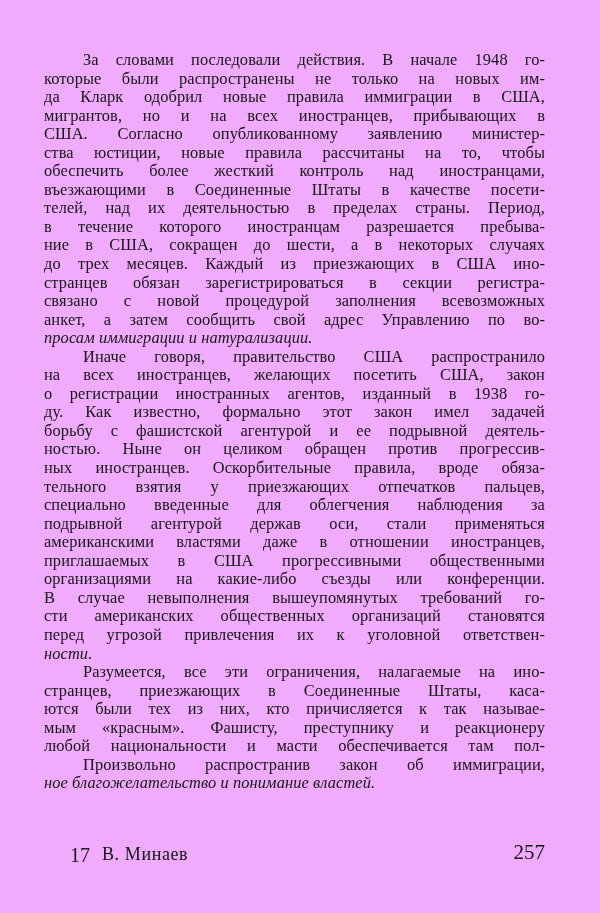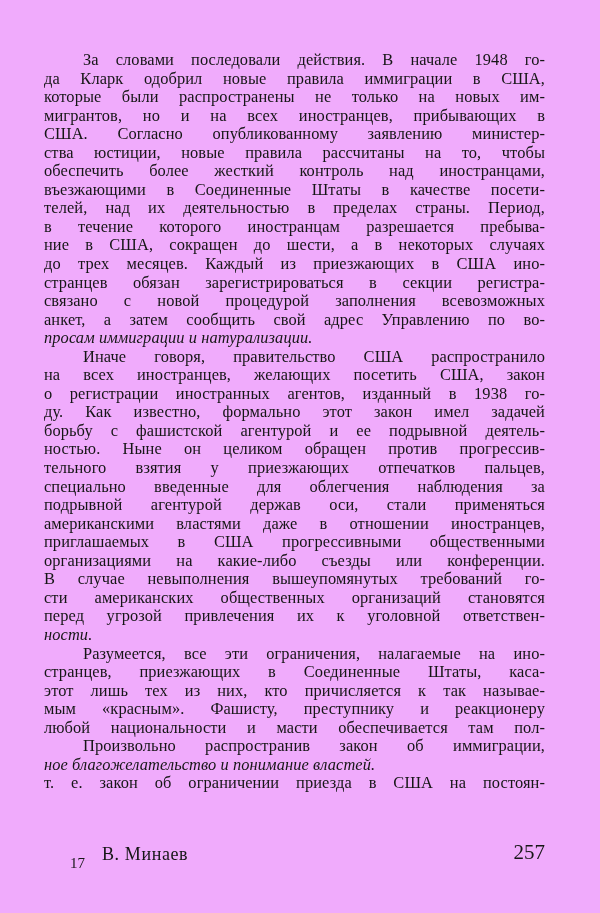--- a/index.html
+++ b/index.html
@@ -42,22 +42,22 @@
   .footer {
     position: absolute;
     left: 44px;
     top: 840px;
     width: 501px;
     height: 22px;
   }
   .sig {
     position: absolute;
     left: 26px;
-    top: 15px;
-    font-size: 15px;
+    top: 4px;
+    font-size: 20px;
   }
   .author {
     position: absolute;
     left: 58px;
     top: 3.5px;
     font-size: 18px;
     letter-spacing: 0.6px;
   }
   .pagenum {
     position: absolute;
@@ -65,58 +65,58 @@
     top: 0;
     font-size: 21px;
   }
 </style>
 </head>
 <body>
 
 <div class="page">
   <div class="text-block" id="text-block">
       <div class="line indent">За словами последовали действия. В начале 1948 го-</div>
+      <div class="line">которые были распространены не только на новых им-</div>
       <div class="line">да Кларк одобрил новые правила иммиграции в США,</div>
-      <div class="line">которые были распространены не только на новых им-</div>
       <div class="line">мигрантов, но и на всех иностранцев, прибывающих в</div>
       <div class="line">США. Согласно опубликованному заявлению министер-</div>
       <div class="line">ства юстиции, новые правила рассчитаны на то, чтобы</div>
       <div class="line">обеспечить более жесткий контроль над иностранцами,</div>
       <div class="line">въезжающими в Соединенные Штаты в качестве посети-</div>
       <div class="line">телей, над их деятельностью в пределах страны. Период,</div>
       <div class="line">в течение которого иностранцам разрешается пребыва-</div>
       <div class="line">ние в США, сокращен до шести, а в некоторых случаях</div>
       <div class="line">до трех месяцев. Каждый из приезжающих в США ино-</div>
       <div class="line">странцев обязан зарегистрироваться в секции регистра-</div>
       <div class="line">связано с новой процедурой заполнения всевозможных</div>
       <div class="line">анкет, а затем сообщить свой адрес Управлению по во-</div>
       <div class="line flush">просам иммиграции и натурализации.</div>
       <div class="line indent">Иначе говоря, правительство США распространило</div>
       <div class="line">на всех иностранцев, желающих посетить США, закон</div>
       <div class="line">о регистрации иностранных агентов, изданный в 1938 го-</div>
       <div class="line">ду. Как известно, формально этот закон имел задачей</div>
       <div class="line">борьбу с фашистской агентурой и ее подрывной деятель-</div>
       <div class="line">ностью. Ныне он целиком обращен против прогрессив-</div>
+      <div class="line">ных иностранцев. Оскорбительные правила, вроде обяза-</div>
       <div class="line">тельного взятия у приезжающих отпечатков пальцев,</div>
       <div class="line">специально введенные для облегчения наблюдения за</div>
       <div class="line">подрывной агентурой держав оси, стали применяться</div>
       <div class="line">американскими властями даже в отношении иностранцев,</div>
       <div class="line">приглашаемых в США прогрессивными общественными</div>
       <div class="line">организациями на какие-либо съезды или конференции.</div>
       <div class="line">В случае невыполнения вышеупомянутых требований го-</div>
       <div class="line">сти американских общественных организаций становятся</div>
       <div class="line">перед угрозой привлечения их к уголовной ответствен-</div>
       <div class="line flush">ности.</div>
       <div class="line indent">Разумеется, все эти ограничения, налагаемые на ино-</div>
       <div class="line">странцев, приезжающих в Соединенные Штаты, каса-</div>
-      <div class="line">этот лишь тех из них, кто причисляется к так называе-</div>
+      <div class="line">ются были тех из них, кто причисляется к так называе-</div>
       <div class="line">мым «красным». Фашисту, преступнику и реакционеру</div>
       <div class="line">любой национальности и масти обеспечивается там пол-</div>
       <div class="line indent">Произвольно распространив закон об иммиграции,</div>
       <div class="line flush">ное благожелательство и понимание властей.</div>
-      <div class="line">т. е. закон об ограничении приезда в США на постоян-</div>
     </div>
   <div class="footer">
     <span class="sig">17</span>
     <span class="author">В. Минаев</span>
     <span class="pagenum">257</span>
   </div>
 </div>
 
 </body></html>

